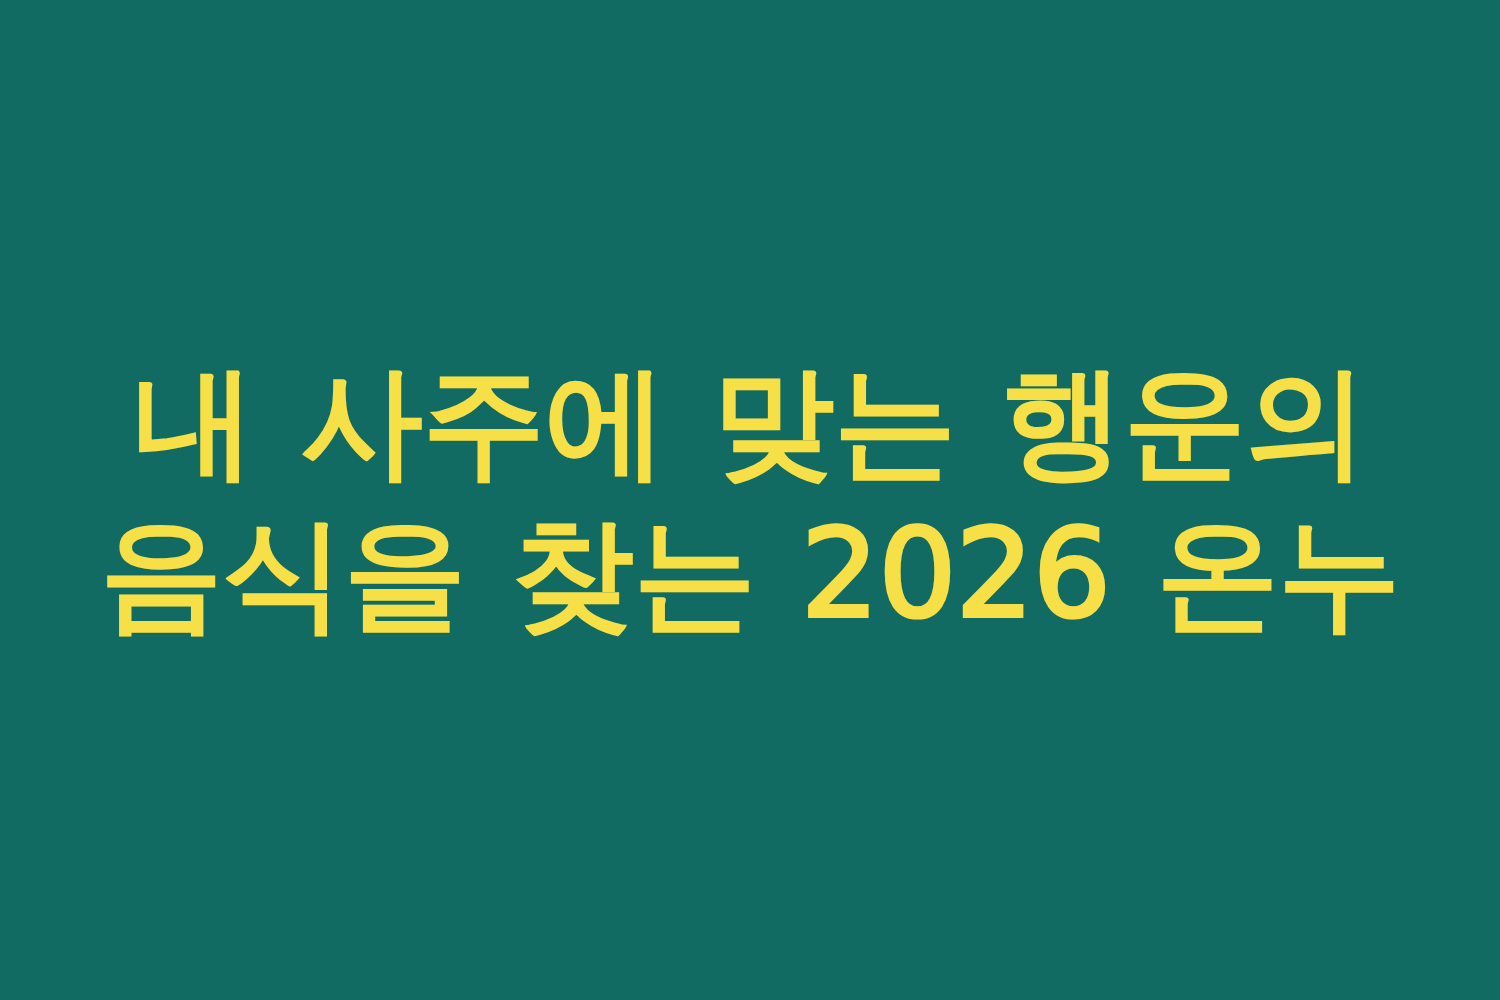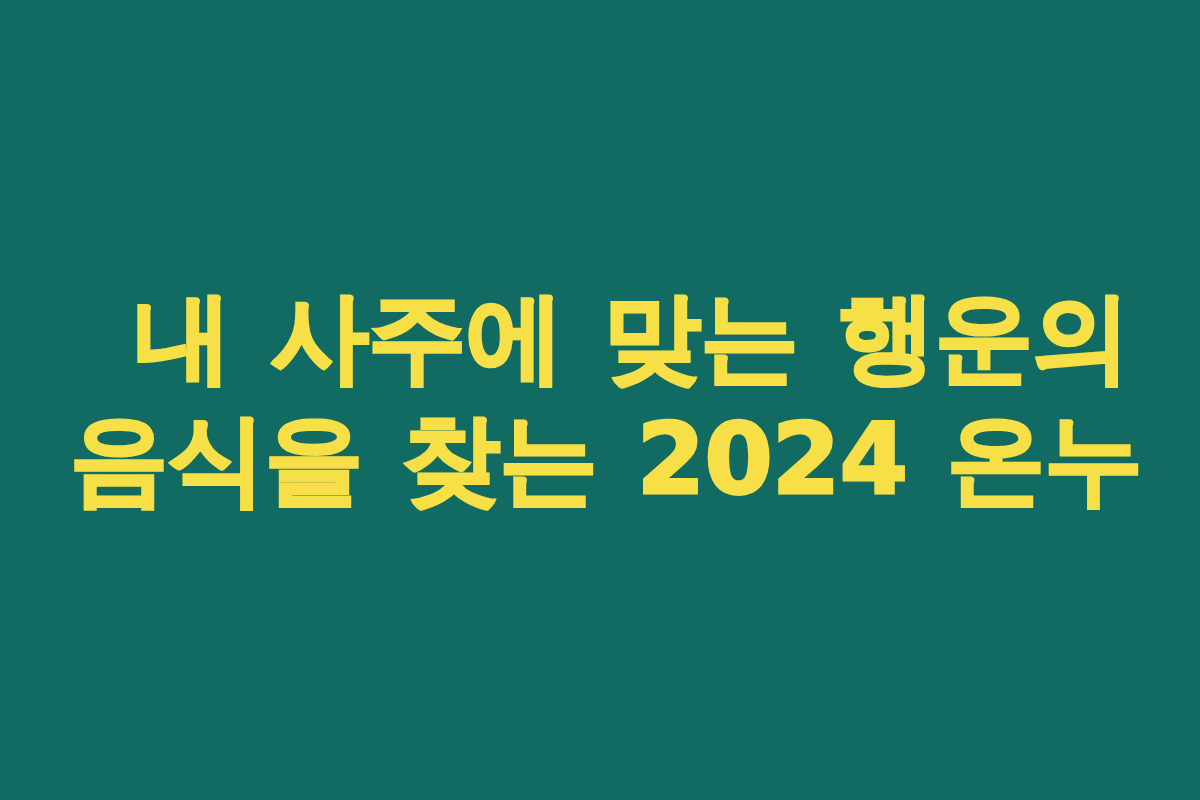--- a/index.html
+++ b/index.html
@@ -24,24 +24,24 @@
     display: flex;
     align-items: center;
     justify-content: center;
     box-sizing: border-box;
   }
 
   #headline {
     width: 1060px;
     margin: 0;
     padding: 0;
-    text-align: right;
+    text-align: center;
     color: #f7e047;
     font-family: "DejaVu Sans", "Liberation Sans", sans-serif;
-    font-weight: 700;
+    font-weight: 400;
     font-size: 98px;
     line-height: 122px;
     letter-spacing: -0.5px;
     word-spacing: 6px;
     
     paint-order: stroke fill;
     -webkit-text-stroke: 3px #f7e047;
     text-rendering: geometricPrecision;
     transform: translateY(-1px);
   }
@@ -50,15 +50,15 @@
     display: block;
     white-space: nowrap;
   }
 </style>
 </head>
 <body style="background: rgb(17, 107, 98);">
 
 <div id="banner" style="background: rgb(17, 107, 98);">
   <h1 id="headline" style="color: rgb(247, 224, 71); -webkit-text-stroke: 3px rgb(247, 224, 71);">
     <span class="line">내 사주에 맞는 행운의</span>
-    <span class="line">음식을 찾는 2024 온누</span>
+    <span class="line">음식을 찾는 2026 온누</span>
   </h1>
 </div>
 
 </body></html>

